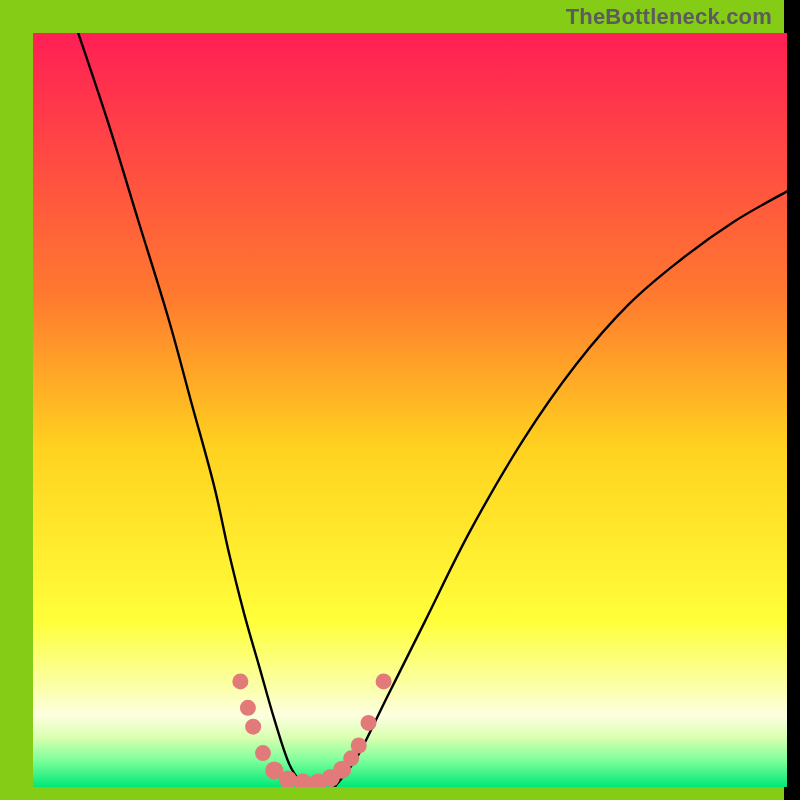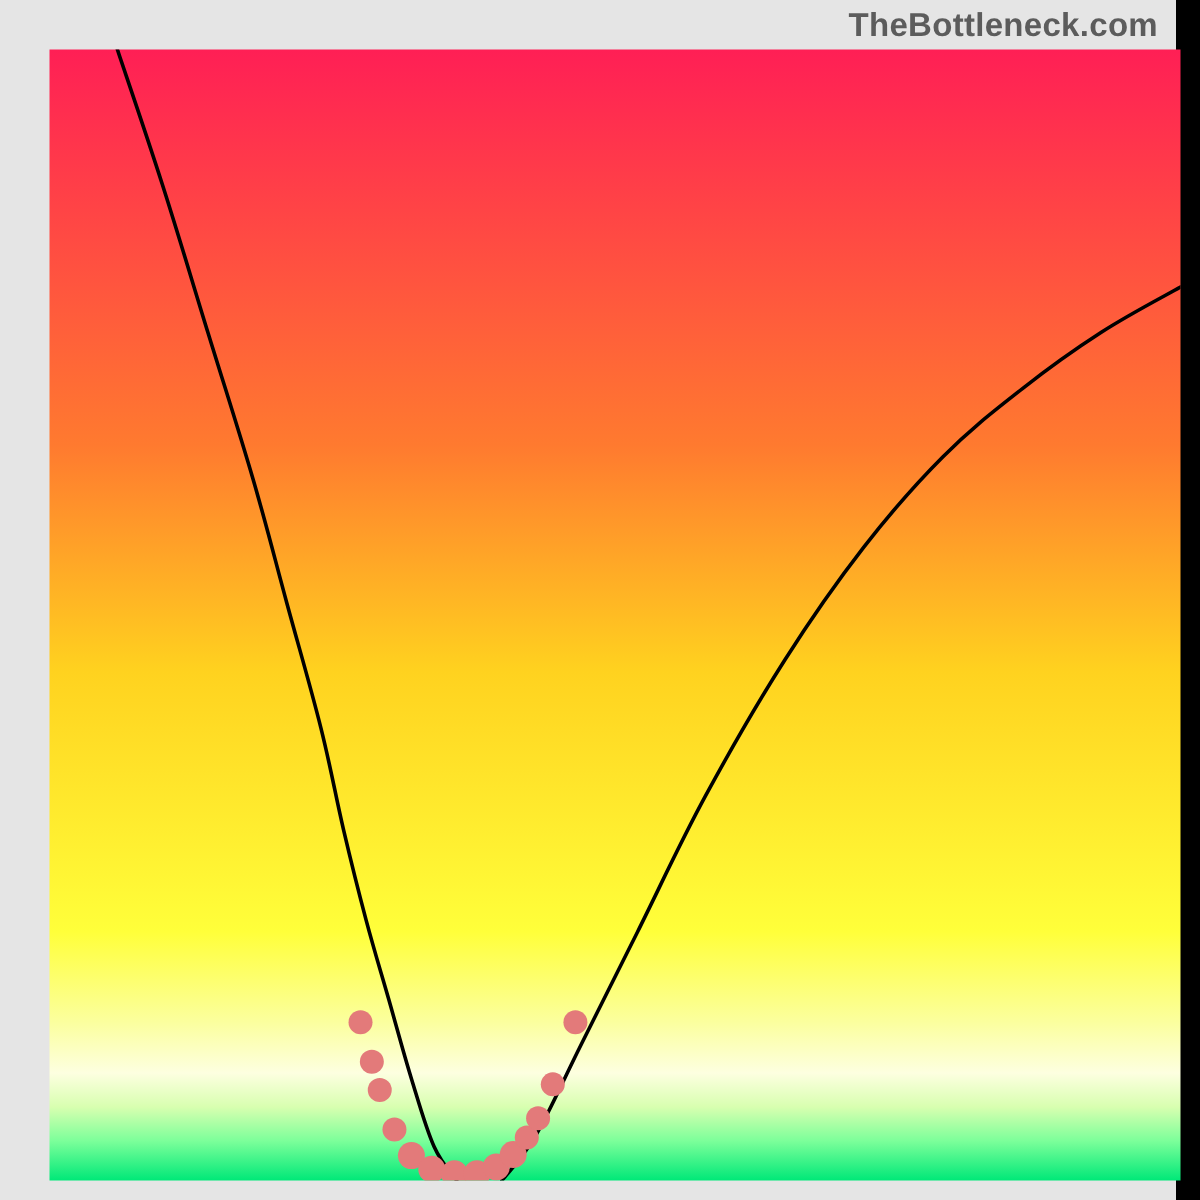--- a/index.html
+++ b/index.html
@@ -8,21 +8,21 @@
     width: 800px;
     height: 800px;
     overflow: hidden;
     background: #000;
     font-family: Arial, Helvetica, sans-serif;
   }
   .frame {
     position: relative;
     width: 784px;
     height: 800px;
-    background: #e5e5e5;
+    background: #84cc16;
   }
   .watermark {
     position: absolute;
     top: 4px;
     right: 12px;
     color: #5c5c5c;
     font-size: 22px;
     font-weight: 600;
     letter-spacing: 0.2px;
     z-index: 10;

